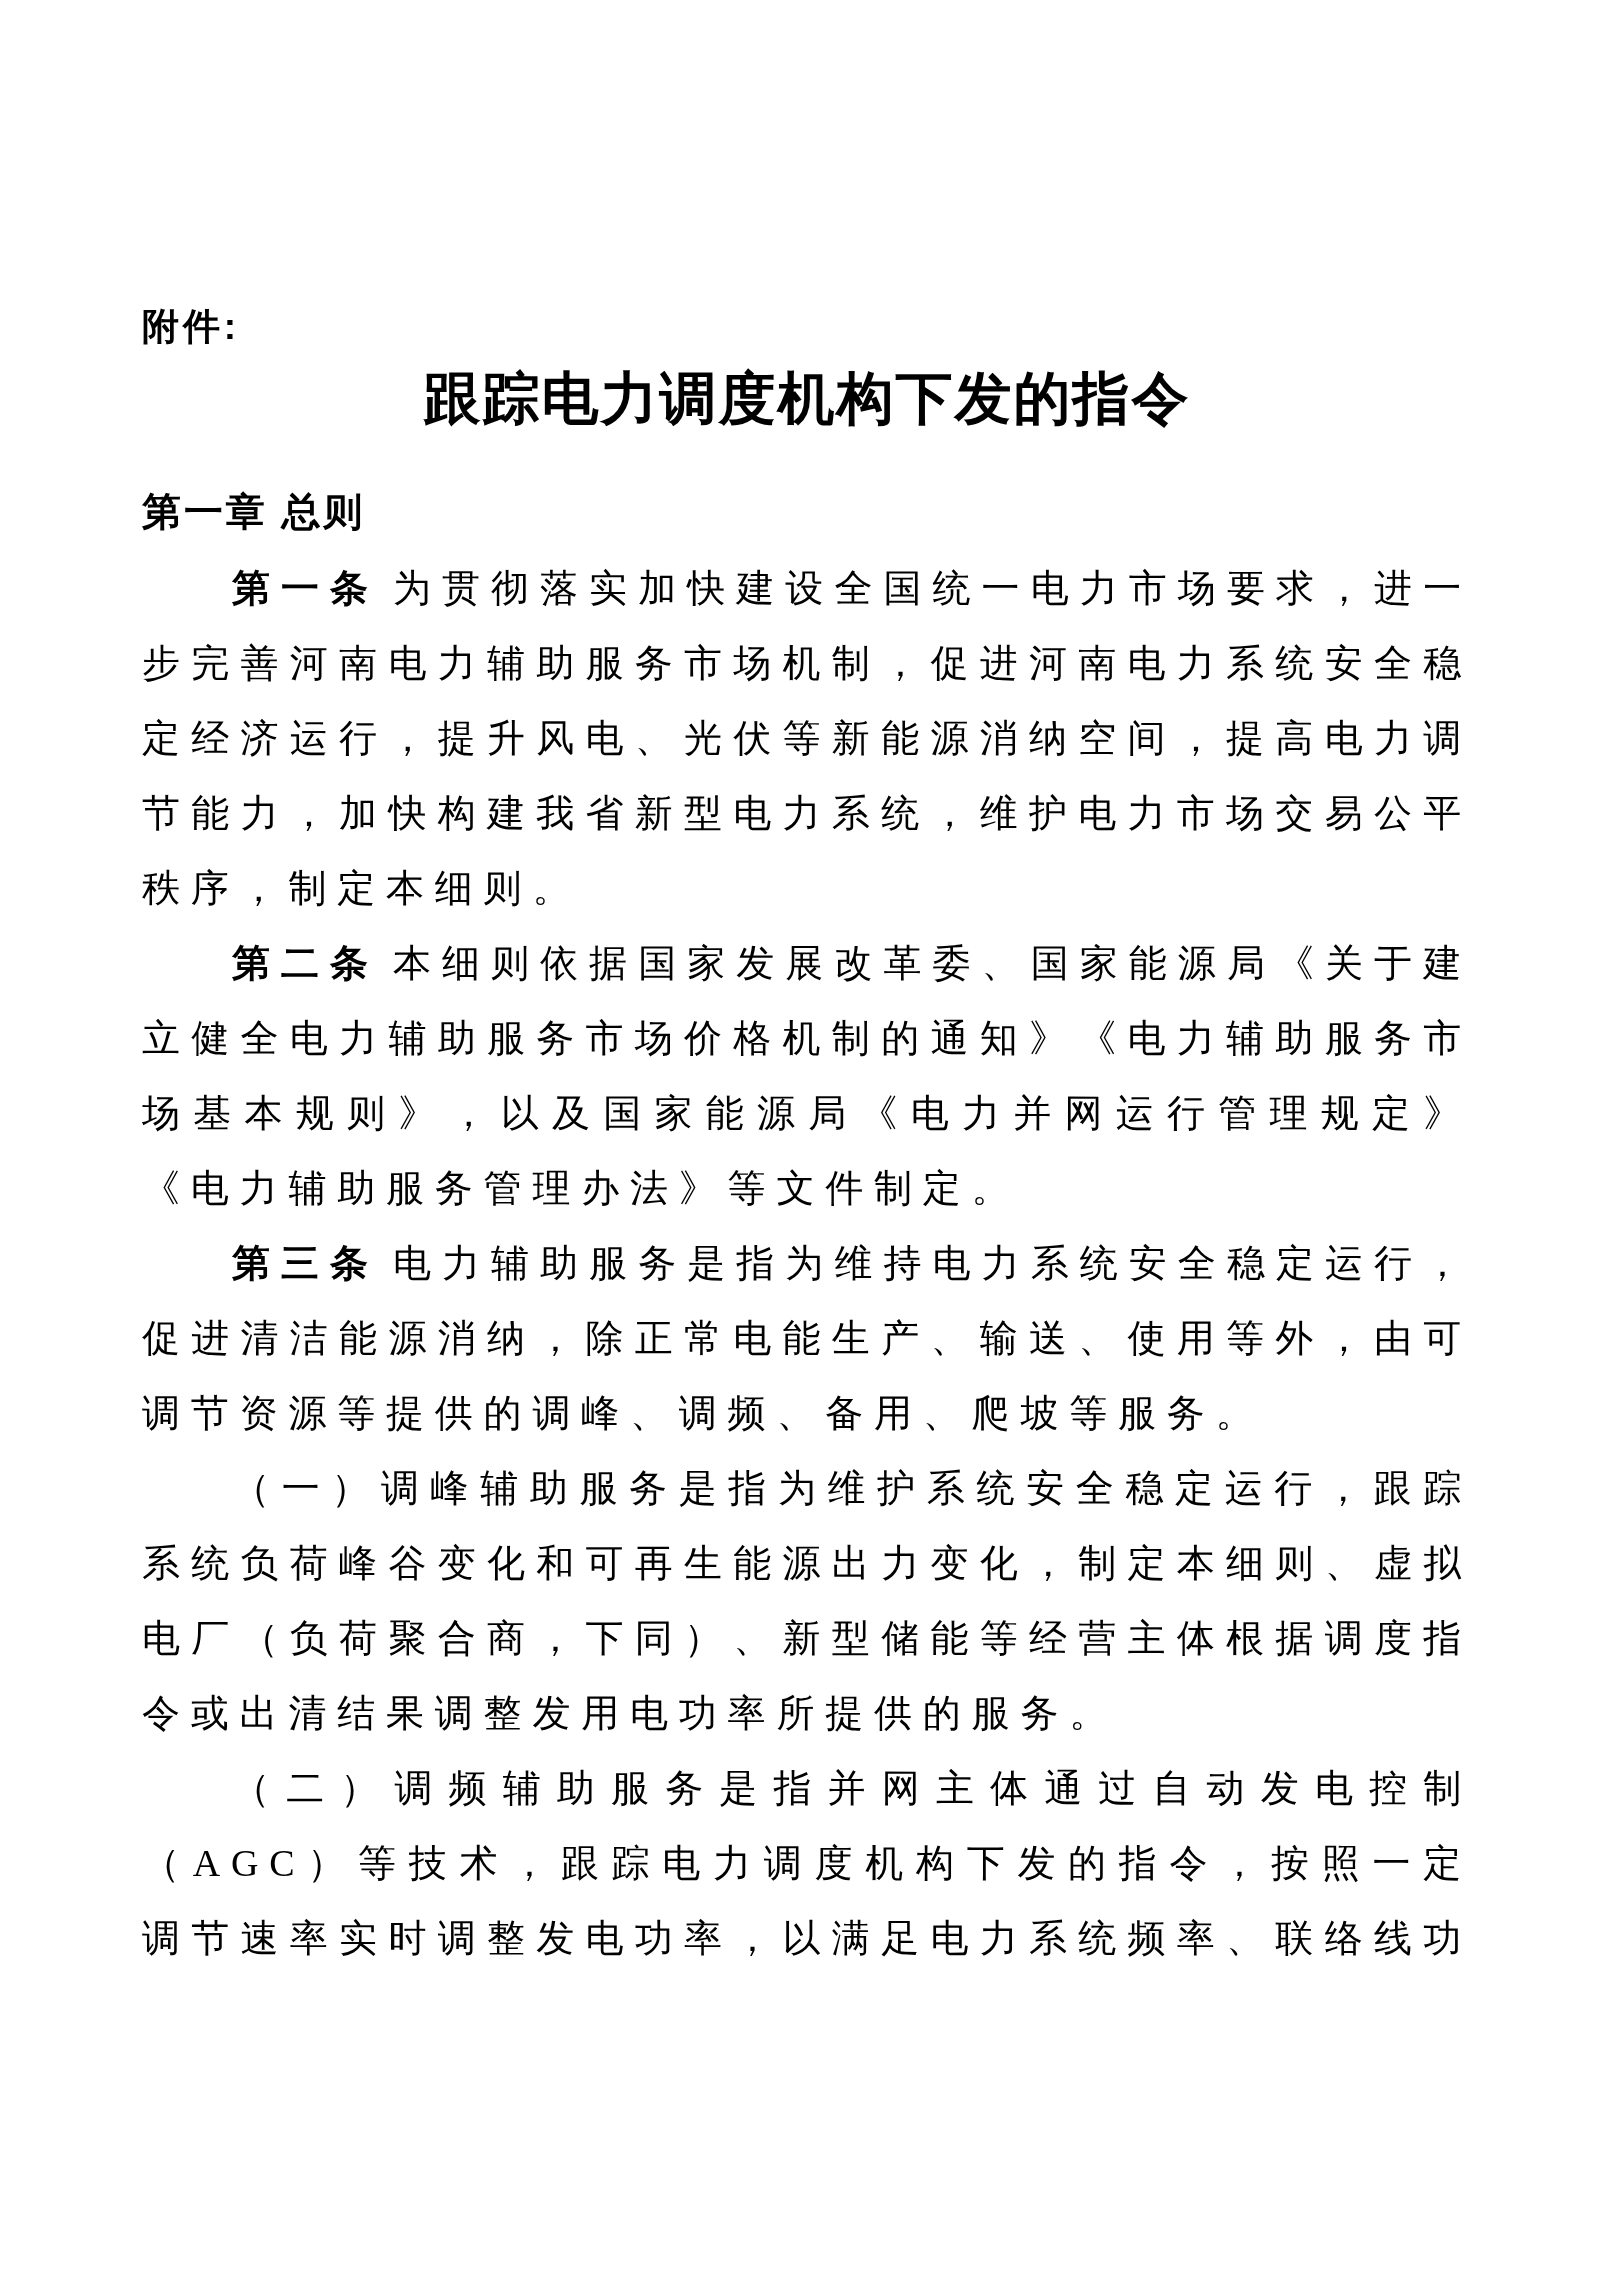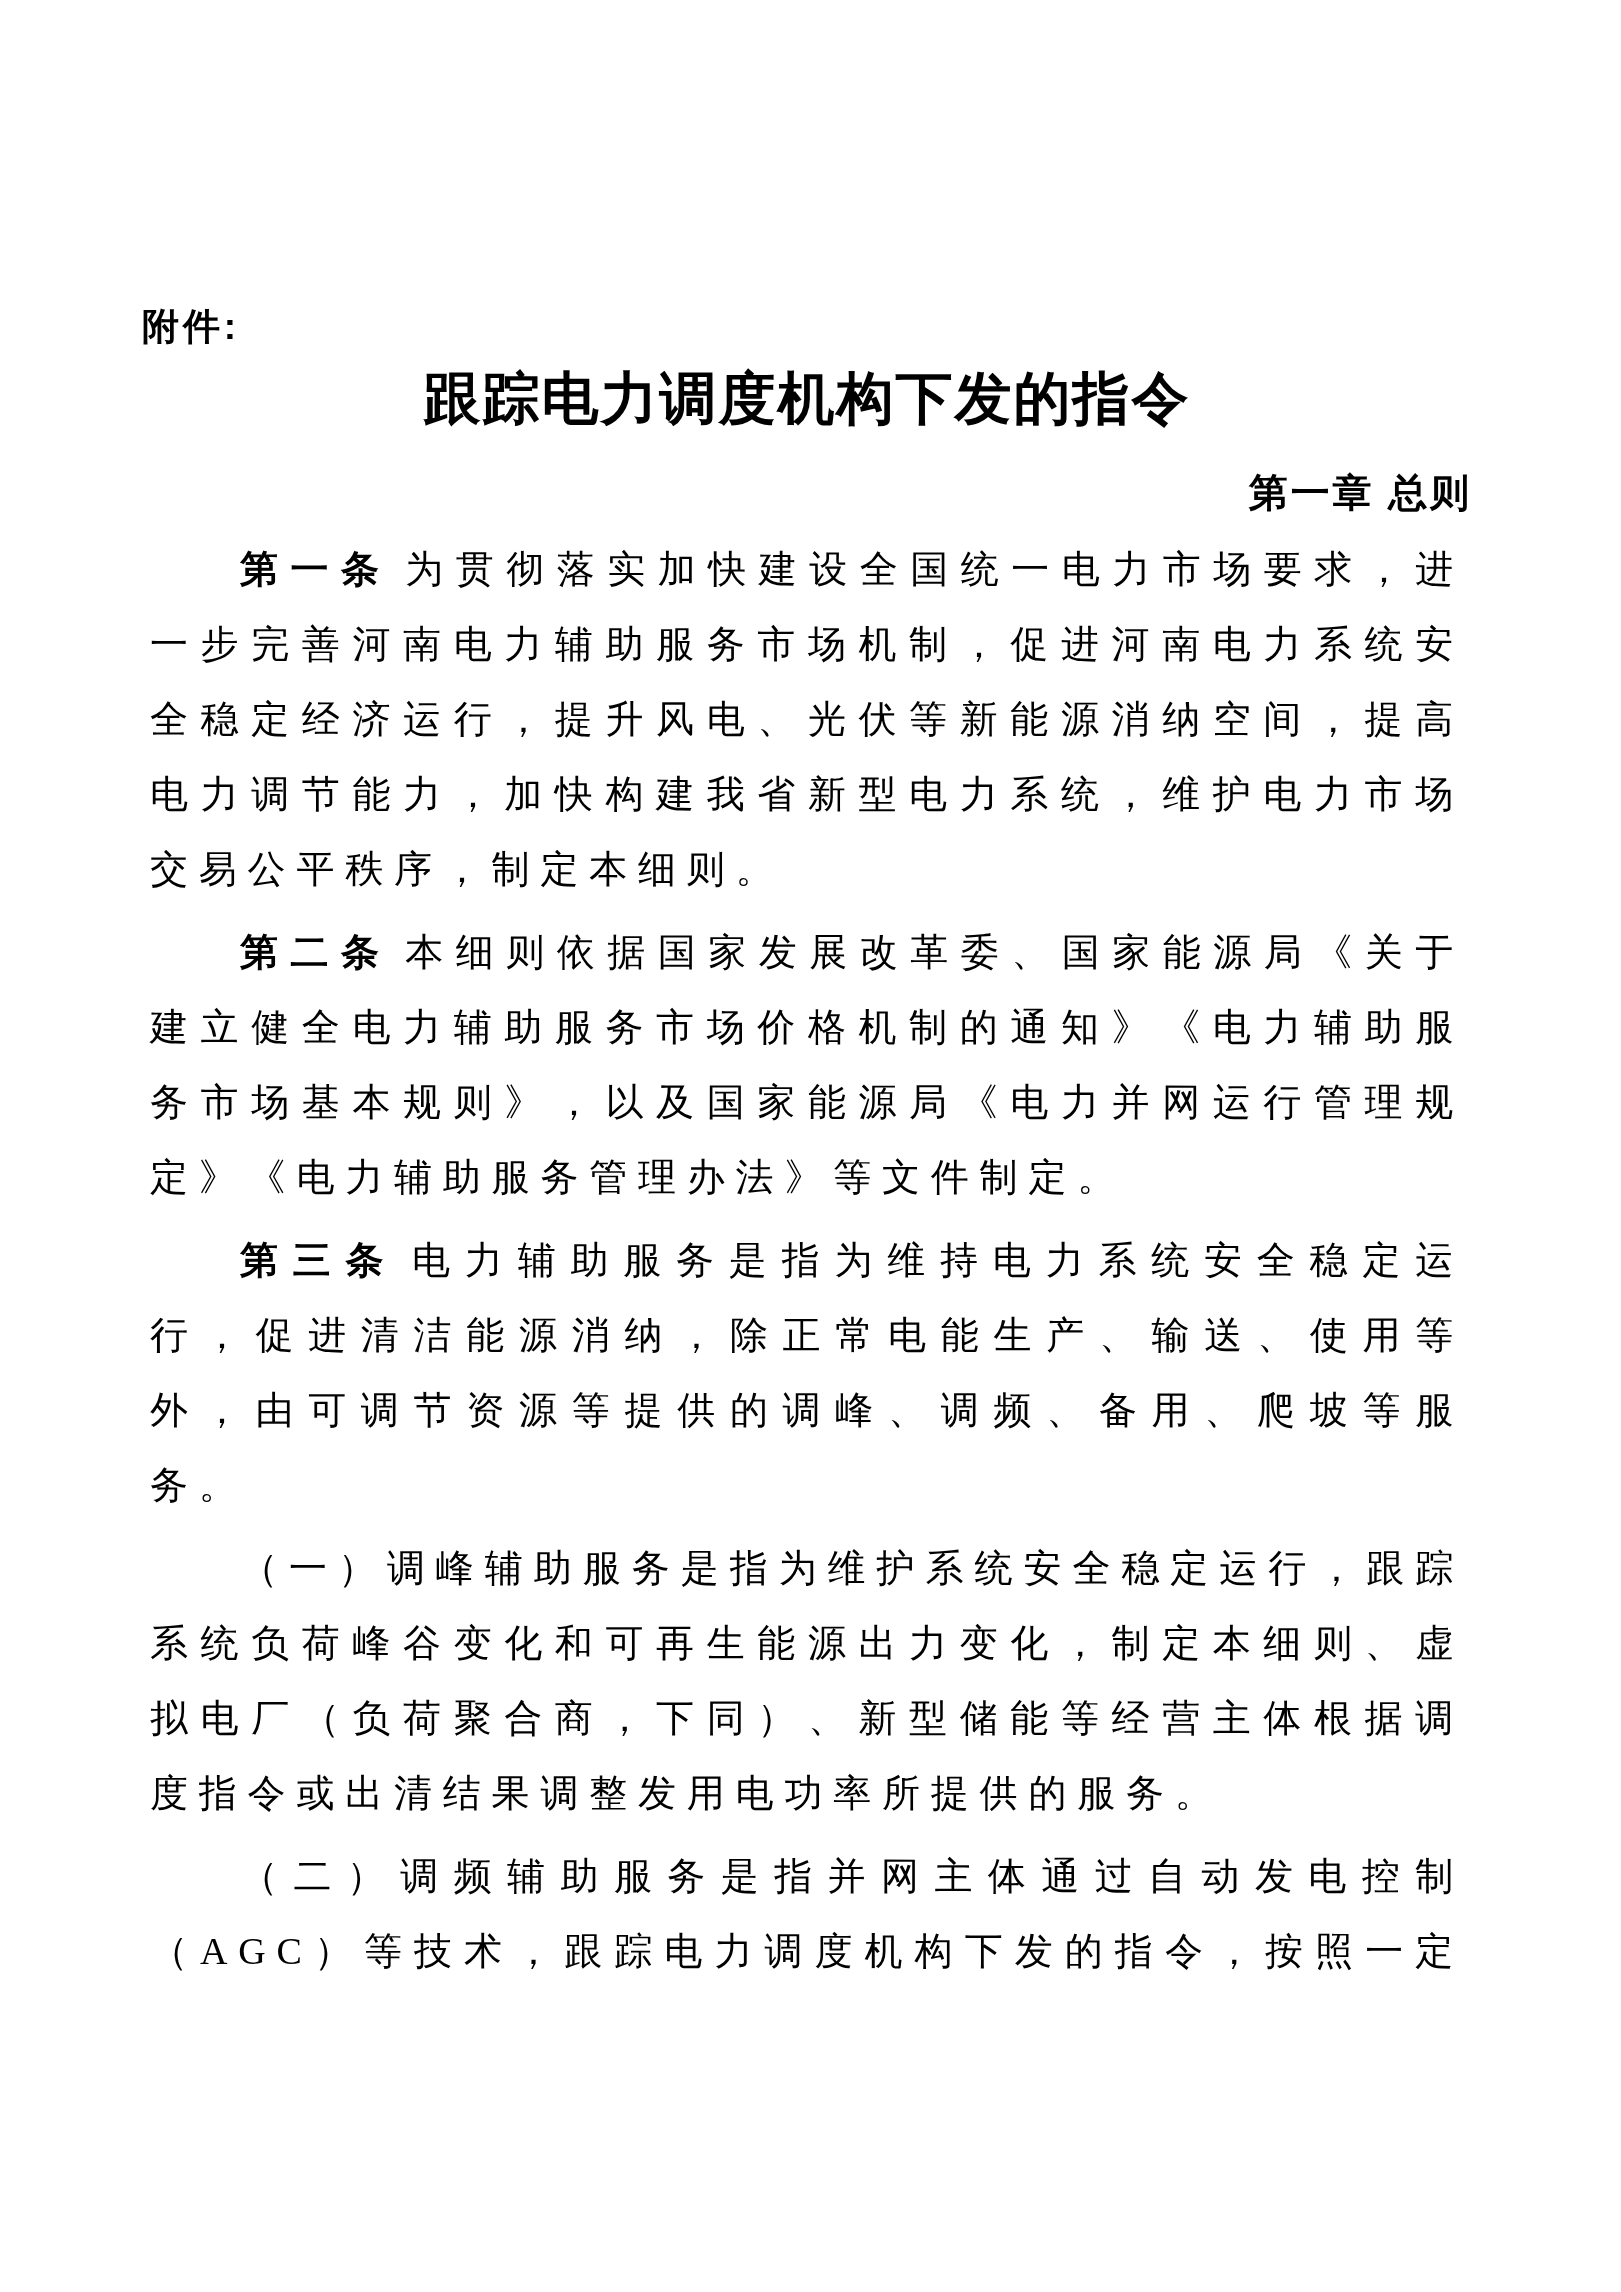--- a/index.html
+++ b/index.html
@@ -28,38 +28,38 @@
   .title {
     margin: 13.7px 0 0 0;
     font-size: 57px;
     line-height: 71px;
     font-weight: 700;
     text-align: center;
     letter-spacing: 2px;
     font-family: "Liberation Serif", serif;
   }
   .chapter {
-    margin: 34px 0 0 0;
+    margin: 53px 0 0 0;
     font-size: 39px;
     line-height: 49px;
     font-weight: 700;
-    text-align: right;
+    text-align: left;
     letter-spacing: 2.9px;
     font-family: "Liberation Sans", sans-serif;
   }
   .body-text {
     margin-top: 15.7px;
     font-size: 38px;
     line-height: 75px;
     letter-spacing: 10.8px;
     text-align: justify;
     text-justify: inter-character;
   }
   .para {
-    margin: 8px;
+    margin: 0;
     padding: 0;
     text-indent: 90px;
   }
   .para-label {
     font-weight: 700;
     font-family: "Liberation Sans", sans-serif;
   }
   .para-label:not(:empty) {
     margin-right: 13.7px;
   }

